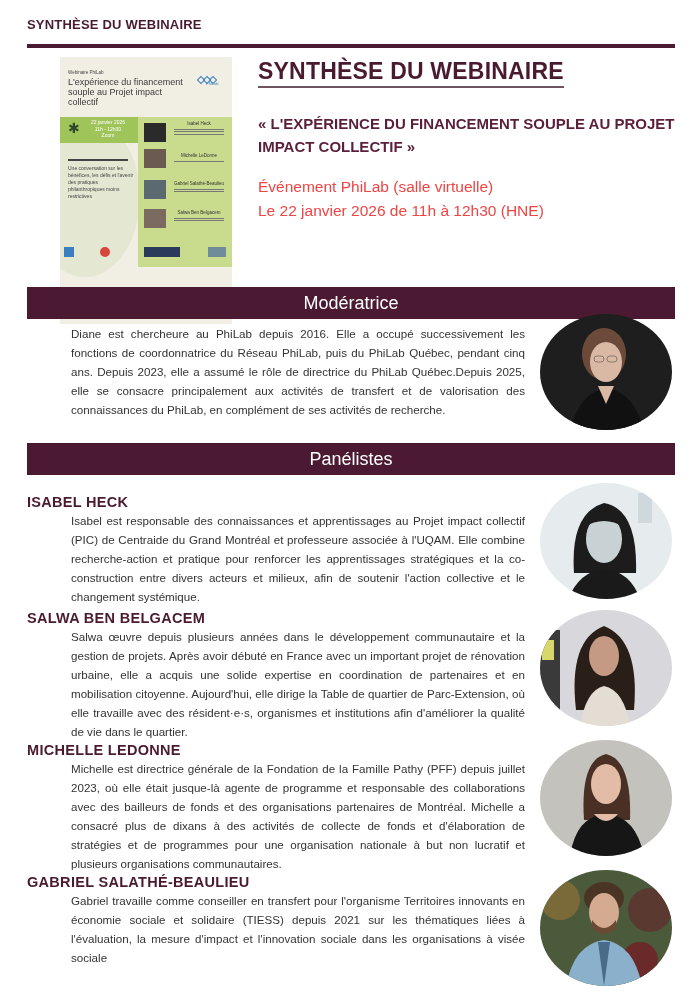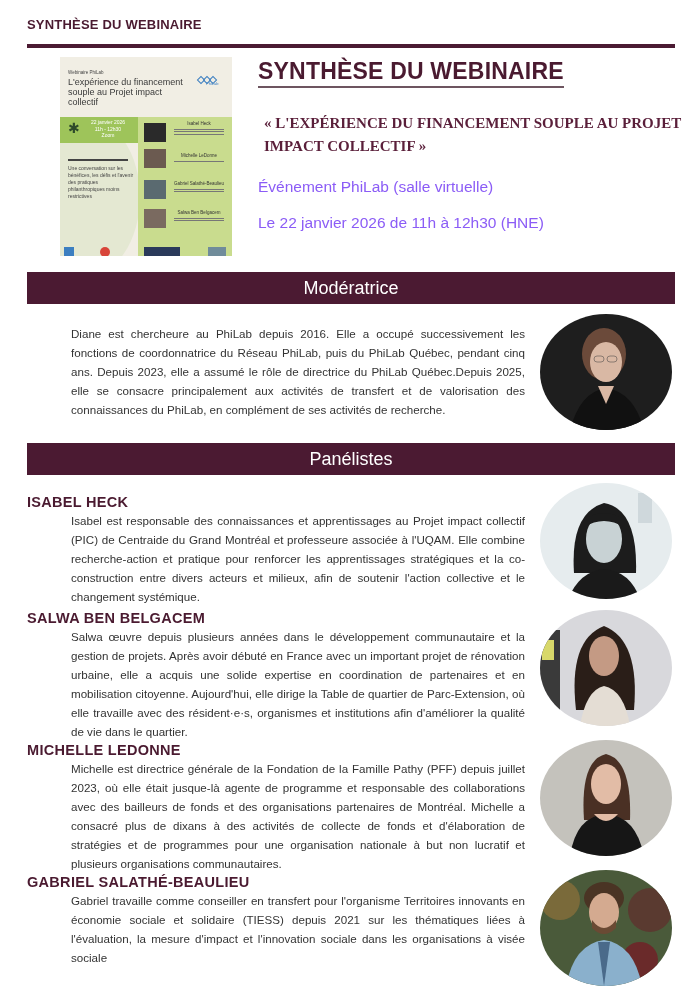--- a/index.html
+++ b/index.html
@@ -3,43 +3,43 @@
 <meta charset="utf-8">
 <style>
   * { box-sizing: border-box; margin: 0; padding: 0; }
   html, body { width: 699px; height: 1000px; background: #ffffff; overflow: hidden; }
   body { font-family: "Liberation Sans", "DejaVu Sans", sans-serif; color: #2b2b2b; position: relative; }
 
   .top-label { position: absolute; left: 27px; top: 17px; font-size: 13px; font-weight: bold; color: #4a1a30; letter-spacing: 0.2px; }
   .top-rule { position: absolute; left: 27px; top: 44px; width: 648px; height: 4px; background: #4b1a32; }
 
   
-  .poster { position: absolute; left: 60px; top: 57px; width: 172px; height: 199px; background: #f1eee4; overflow: hidden; }
+  .poster { position: absolute; left: 60px; top: 57px; width: 172px; height: 267px; background: #f1eee4; overflow: hidden; }
   .poster .arc { position: absolute; left: -30px; top: 60px; width: 110px; height: 160px; border-radius: 50%; background: #e4e8d2; }
   .poster .green-band { position: absolute; left: 0; top: 60px; width: 172px; height: 26px; background: #9ec45a; }
   .poster .right-panel { position: absolute; left: 78px; top: 60px; width: 94px; height: 150px; background: #c9dc8e; }
   .poster .p-small { position: absolute; left: 8px; top: 13px; font-size: 4.5px; color: #444; }
   .poster .p-title { position: absolute; left: 8px; top: 20px; width: 120px; font-size: 9px; line-height: 10px; color: #3a3a3a; }
   .poster .p-logo { position: absolute; left: 138px; top: 12px; width: 24px; height: 12px; }
   .poster .p-logo span { display: inline-block; width: 6px; height: 6px; border: 1.5px solid #3c7fc1; transform: rotate(45deg); margin-right: 0px; }
   .poster .p-logo-txt { position: absolute; left: 146px; top: 24px; font-size: 4px; color: #3c7fc1; }
   .poster .p-date { position: absolute; left: 28px; top: 62px; font-size: 5px; line-height: 6.5px; color: #fff; text-align: center; width: 40px; }
   .poster .p-star { position: absolute; left: 8px; top: 64px; font-size: 14px; color: #2d4a2a; line-height: 14px; }
   .poster .p-line { position: absolute; left: 8px; top: 102px; width: 60px; height: 1.5px; background: #444; }
   .poster .p-conv { position: absolute; left: 8px; top: 108px; width: 66px; font-size: 5px; line-height: 7px; color: #444; }
   .poster .p-person { position: absolute; left: 84px; width: 22px; height: 19px; }
   .poster .p-pname { position: absolute; left: 110px; width: 58px; font-size: 4.5px; color: #333; text-align: center; line-height: 5px; }
   .poster .p-pdesc { position: absolute; left: 110px; width: 58px; height: 8px; }
   .poster .p-pdesc i { display: block; height: 1px; background: #777; margin: 1.5px 4px; }
   .poster .p-foot { position: absolute; top: 190px; height: 10px; }
 
   
   .main-title { position: absolute; left: 258px; top: 58px; font-size: 23px; font-weight: bold; color: #4a1a30; letter-spacing: 0.2px; padding-bottom: 1px; border-bottom: 2px solid #6d5560; }
-  .subtitle { position: absolute; left: 264px; top: 112px; width: 420px; font-size: 15px; line-height: 23px; font-weight: bold; color: #5a1f3a; font-family: Liberation Serif, serif; }
-  .event-line { position: absolute; left: 258px; font-size: 15.5px; color: #8b5cf6; }
+  .subtitle { position: absolute; left: 258px; top: 112px; width: 420px; font-size: 15px; line-height: 23px; font-weight: bold; color: #5a1f3a; }
+  .event-line { position: absolute; left: 258px; font-size: 15.5px; color: #ef4444; }
 
   
   .section-bar { position: absolute; left: 27px; width: 648px; height: 32px; background: #4b1a32; color: #ffffff; font-size: 18px; text-align: center; line-height: 32px; }
 
   
   .person { position: absolute; left: 27px; width: 498px; }
   .person .name { font-size: 14.5px; font-weight: bold; color: #4a1a30; letter-spacing: 0.3px; line-height: 18px; }
   .person .bio { font-size: 11.6px; line-height: 19px; color: #333; text-align: justify; margin-left: 44px; }
 
   .photo { position: absolute; width: 132px; height: 116px; border-radius: 50%; overflow: hidden; }
@@ -98,23 +98,23 @@
 
   <div class="p-foot" style="left:4px;width:10px;background:#3c7fc1;"></div>
   <div class="p-foot" style="left:40px;width:10px;border-radius:50%;background:#d8453a;"></div>
   <div class="p-foot" style="left:84px;width:36px;background:#2a3a5a;"></div>
   <div class="p-foot" style="left:148px;width:18px;background:#4a6aa0;opacity:0.7;"></div>
 </div>
 
 <div class="main-title">SYNTHÈSE DU WEBINAIRE</div>
 <div class="subtitle">« L'EXPÉRIENCE DU FINANCEMENT SOUPLE AU PROJET IMPACT COLLECTIF »</div>
 <div class="event-line" style="top:178px;">Événement PhiLab (salle virtuelle)</div>
-<div class="event-line" style="top:202px;margin-top:12px;">Le 22 janvier 2026 de 11h à 12h30 (HNE)</div>
+<div class="event-line" style="top:202px;">Le 22 janvier 2026 de 11h à 12h30 (HNE)</div>
 
-<div class="section-bar" style="top:272px;">Modératrice</div>
+<div class="section-bar" style="top:287px;">Modératrice</div>
 
 <div class="person" style="top:324px;">
   <div class="bio">Diane est chercheure au PhiLab depuis 2016. Elle a occupé successivement les fonctions de coordonnatrice du Réseau PhiLab, puis du PhiLab Québec, pendant cinq ans. Depuis 2023, elle a assumé le rôle de directrice du PhiLab Québec.Depuis 2025, elle se consacre principalement aux activités de transfert et de valorisation des connaissances du PhiLab, en complément de ses activités de recherche.</div>
 </div>
 <div class="photo" style="left:540px;top:314px;">
   <svg viewBox="0 0 132 116">
       <rect width="132" height="116" fill="#1e1e1e"></rect>
       <ellipse cx="64" cy="40" rx="22" ry="26" fill="#6b4a3a"></ellipse>
       <ellipse cx="66" cy="48" rx="16" ry="20" fill="#d9b8a4"></ellipse>
       <rect x="54" y="42" width="10" height="6" rx="3" fill="none" stroke="#8a7a70"></rect>

